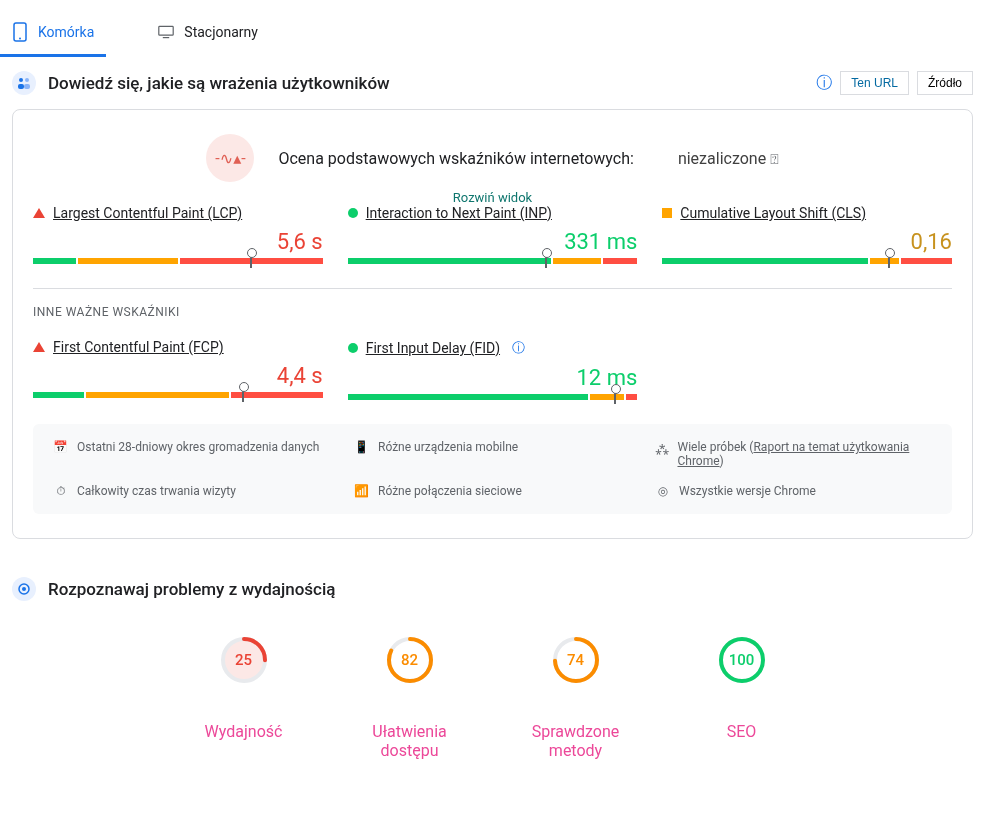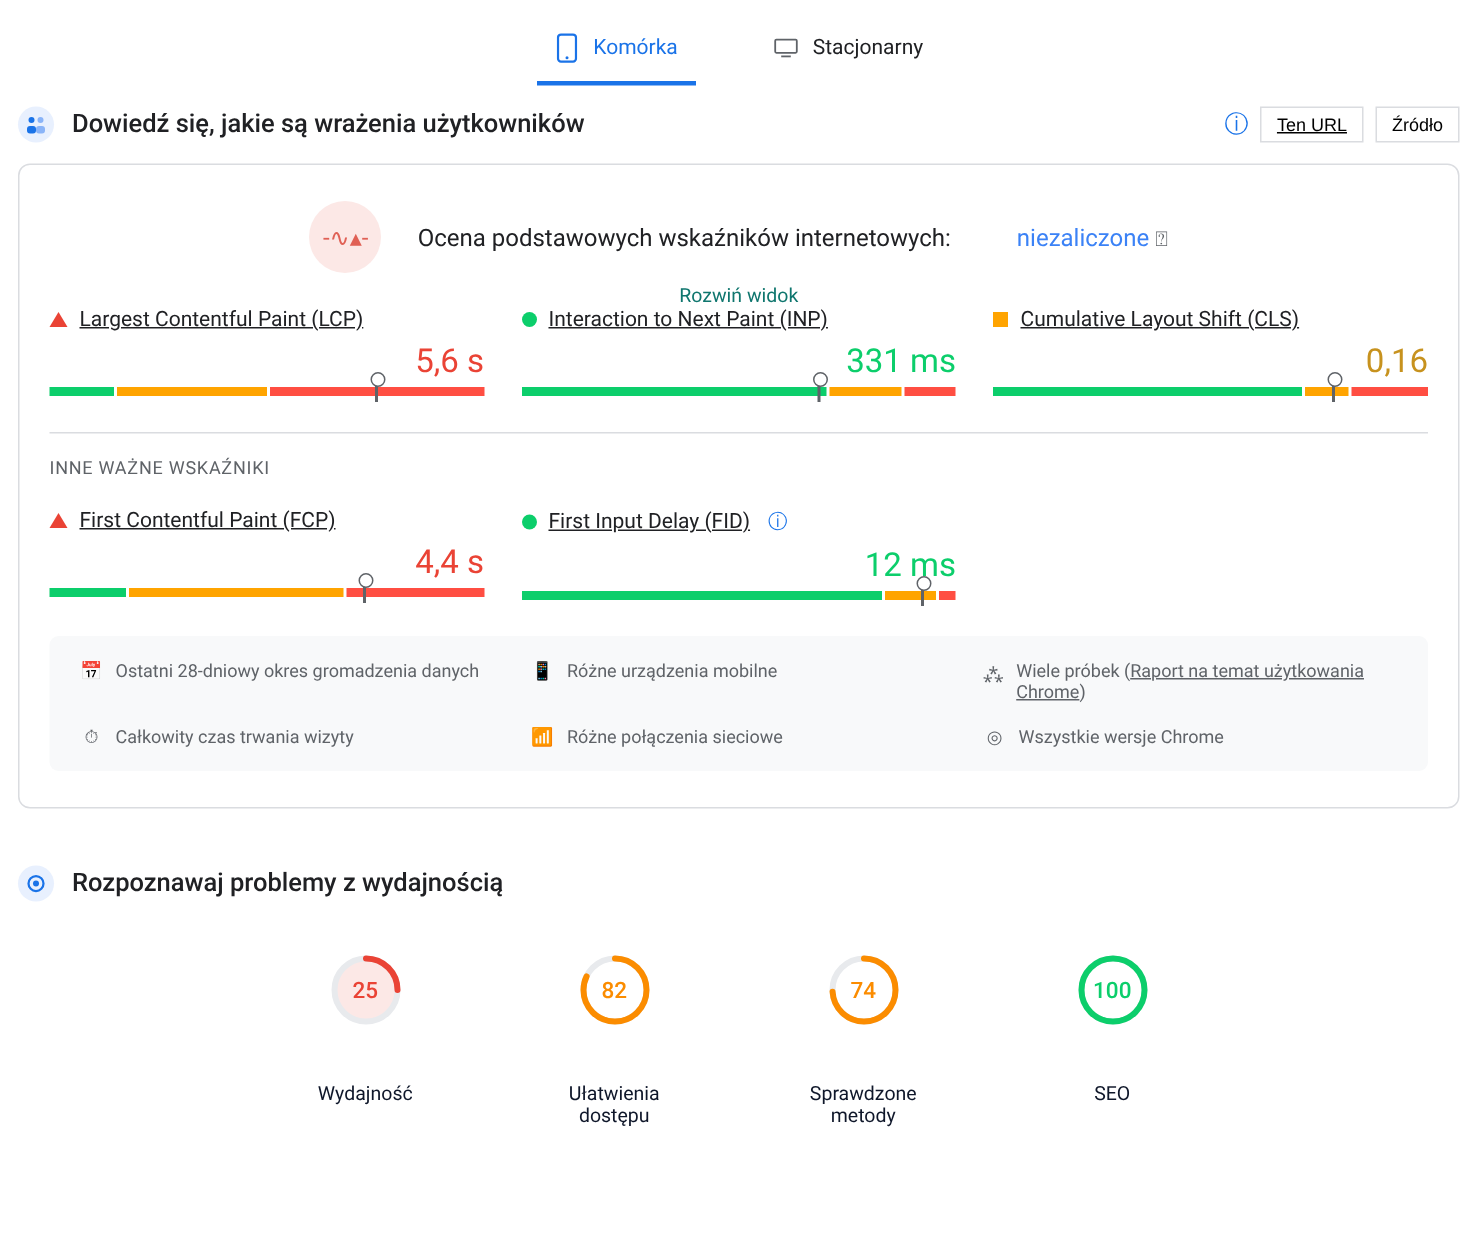--- a/index.html
+++ b/index.html
@@ -1,41 +1,41 @@
 <!DOCTYPE html>
 <html><head>
 <meta charset="utf-8">
 <style>
 * { box-sizing: border-box; margin: 0; padding: 0; }
 body { font-family: Roboto, Arial, sans-serif; font-size: 14px; color: #202124; background: #fff; width: 985px; }
 
 
-.tabs { display: flex; justify-content: center; gap: 40px; padding: 16px 0 0; }
+.tabs { display: flex; gap: 40px; padding: 16px 0 0; }
 .tab { display: flex; align-items: center; gap: 10px; padding: 8px 12px 14px; cursor: pointer; border-bottom: 3px solid transparent; }
 .tab.active { color: #1a73e8; border-bottom-color: #1a73e8; }
 .tab-icon { width: 16px; height: 16px; display: inline-flex; align-items: center; justify-content: center; }
 .tab-label { font-size: 14px; }
 
 
 .section-header { display: flex; align-items: center; padding: 14px 12px; gap: 12px; }
 .section-icon { width: 24px; height: 24px; border-radius: 50%; background: #e8f0fe; display: flex; align-items: center; justify-content: center; }
 .section-title { font-size: 17px; font-weight: 500; flex: 1; }
 .header-controls { display: flex; align-items: center; gap: 8px; }
 .info-icon { color: #1a73e8; font-size: 16px; }
 .btn { border: 1px solid #dadce0; background: #fff; padding: 4px 10px; font-size: 12px; cursor: pointer; }
-.btn-disabled { color: #000000; text-decoration: underline; }
+.btn-disabled { color: #0369a1; }
 
 
 .card { border: 1px solid #dadce0; border-radius: 8px; margin: 0 12px 24px; padding: 24px 20px; }
 
 
 .assessment { display: flex; align-items: center; justify-content: center; gap: 24px; margin-bottom: 8px; }
 .pulse-icon { width: 48px; height: 48px; border-radius: 50%; background: #fce8e6; display: flex; align-items: center; justify-content: center; color: #e06055; font-size: 16px; }
 .assessment-text { font-size: 16px; }
-.assessment-status { color: #3b82f6; margin-left: 44px; }
+.assessment-status { color: #404040; margin-left: 44px; }
 .help-icon { color: #5f6368; font-size: 14px; }
 
 .expand-link { text-align: center; font-size: 13px; color: #0f766e; cursor: pointer; }
 
 
 .metrics-grid { display: grid; grid-template-columns: repeat(3, 1fr); gap: 25px; margin-bottom: 24px; }
 .metric { }
 .metric-header { display: flex; align-items: center; gap: 8px; margin-bottom: 8px; }
 .metric-name { text-decoration: underline; font-size: 14px; cursor: pointer; }
 .metric-value { text-align: right; font-size: 22px; margin-bottom: 4px; }
@@ -71,21 +71,21 @@
 
 
 .gauges { display: flex; justify-content: center; gap: 56px; padding-top: 20px; }
 .gauge-item { text-align: center; width: 110px; }
 .gauge { position: relative; width: 50px; height: 50px; margin: 0 auto 10px; }
 .gauge svg { transform: rotate(-90deg); }
 .gauge-value { position: absolute; top: 50%; left: 50%; transform: translate(-50%, -50%); font-size: 15px; font-weight: 500; }
 .gauge-value.red { color: #ea4335; }
 .gauge-value.orange { color: #fb8c00; }
 .gauge-value.green { color: #0cce6b; text-align: right; }
-.gauge-label { font-size: 13px; color: #0f172a; margin-top: 37px; }
+.gauge-label { font-size: 16px; color: #ec4899; margin-top: 37px; }
 </style>
 </head>
 <body>
 
 <div class="tabs">
   <div class="tab active">
     <span class="tab-icon">
       <svg width="14" height="20" viewBox="0 0 14 20">
           <rect x="1" y="1" width="12" height="18" rx="2" fill="none" stroke="#1a73e8" stroke-width="1.5"></rect>
           <circle cx="7" cy="16.5" r="1" fill="#1a73e8"></circle>

